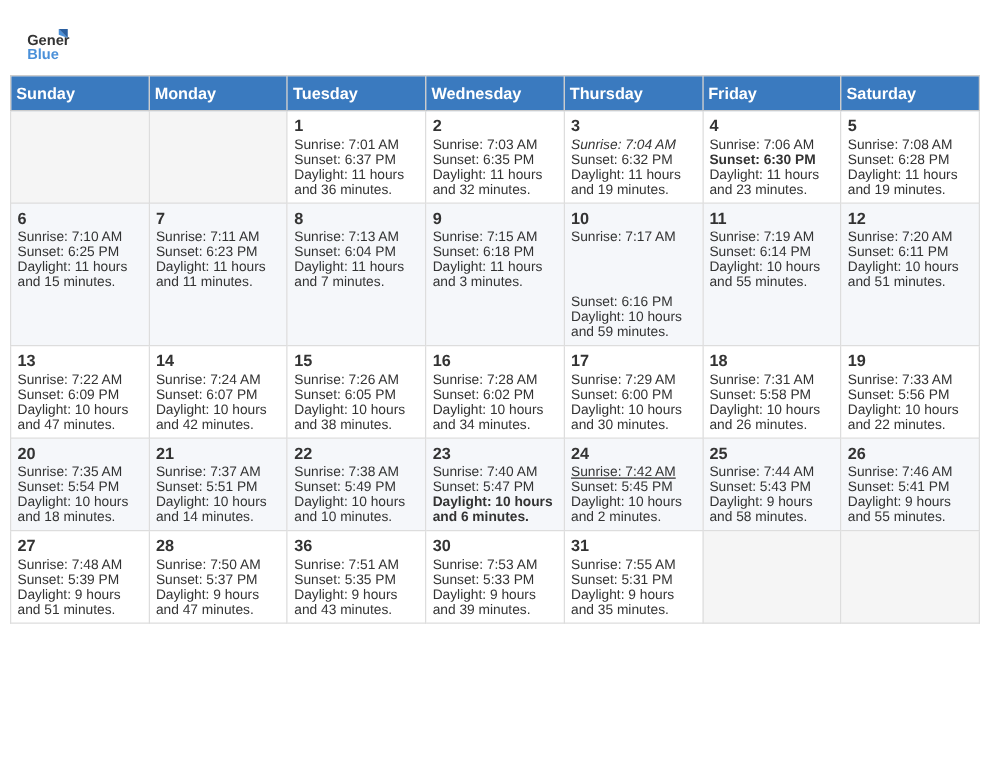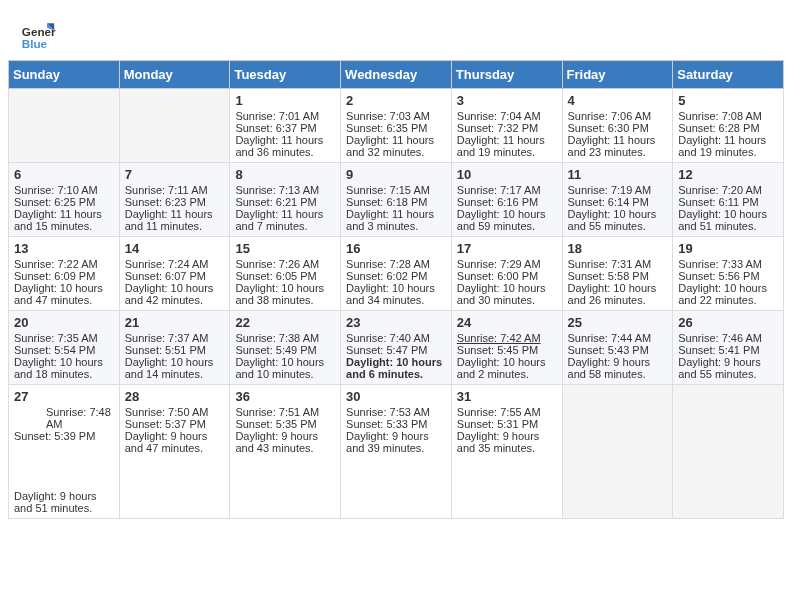--- a/index.html
+++ b/index.html
@@ -120,28 +120,28 @@
             <span style="display: block;">Daylight: 11 hours and 36 minutes.</span>
           </td>
           <td>
             <span class="day-num">2</span>
             <span style="display: block;">Sunrise: 7:03 AM</span>
             <span style="display: block;">Sunset: 6:35 PM</span>
             <span style="display: block;">Daylight: 11 hours and 32 minutes.</span>
           </td>
           <td>
             <span class="day-num">3</span>
-            <span style="display: block;">Sunrise: 7:04 AM</span>
-            <span style="display: block;">Sunset: 7:32 PM</span>
+            <span style="display: block; font-style: italic;">Sunrise: 7:04 AM</span>
+            <span style="display: block;">Sunset: 6:32 PM</span>
             <span style="display: block;">Daylight: 11 hours and 19 minutes.</span>
           </td>
           <td>
             <span class="day-num">4</span>
             <span style="display: block;">Sunrise: 7:06 AM</span>
-            <span style="display: block;">Sunset: 6:30 PM</span>
+            <span style="display: block; font-weight: bold;">Sunset: 6:30 PM</span>
             <span style="display: block;">Daylight: 11 hours and 23 minutes.</span>
           </td>
           <td>
             <span class="day-num">5</span>
             <span style="display: block;">Sunrise: 7:08 AM</span>
             <span style="display: block;">Sunset: 6:28 PM</span>
             <span style="display: block;">Daylight: 11 hours and 19 minutes.</span>
           </td>
         </tr>
         <tr>
@@ -153,33 +153,33 @@
           </td>
           <td>
             <span class="day-num">7</span>
             <span style="display: block;">Sunrise: 7:11 AM</span>
             <span style="display: block;">Sunset: 6:23 PM</span>
             <span style="display: block;">Daylight: 11 hours and 11 minutes.</span>
           </td>
           <td>
             <span class="day-num">8</span>
             <span style="display: block;">Sunrise: 7:13 AM</span>
-            <span style="display: block;">Sunset: 6:21 PM</span>
+            <span style="display: block;">Sunset: 6:04 PM</span>
             <span style="display: block;">Daylight: 11 hours and 7 minutes.</span>
           </td>
           <td>
             <span class="day-num">9</span>
             <span style="display: block;">Sunrise: 7:15 AM</span>
             <span style="display: block;">Sunset: 6:18 PM</span>
             <span style="display: block;">Daylight: 11 hours and 3 minutes.</span>
           </td>
           <td>
             <span class="day-num">10</span>
             <span style="display: block;">Sunrise: 7:17 AM</span>
-            <span style="display: block;">Sunset: 6:16 PM</span>
+            <span style="display: block; margin-top: 40px;">Sunset: 6:16 PM</span>
             <span style="display: block;">Daylight: 10 hours and 59 minutes.</span>
           </td>
           <td>
             <span class="day-num">11</span>
             <span style="display: block;">Sunrise: 7:19 AM</span>
             <span style="display: block;">Sunset: 6:14 PM</span>
             <span style="display: block;">Daylight: 10 hours and 55 minutes.</span>
           </td>
           <td>
             <span class="day-num">12</span>
@@ -272,23 +272,23 @@
           <td>
             <span class="day-num">26</span>
             <span style="display: block;">Sunrise: 7:46 AM</span>
             <span style="display: block;">Sunset: 5:41 PM</span>
             <span style="display: block;">Daylight: 9 hours and 55 minutes.</span>
           </td>
         </tr>
         <tr>
           <td>
             <span class="day-num">27</span>
-            <span style="display: block; margin-left: 32px;">Sunrise: 7:48 AM</span>
+            <span style="display: block;">Sunrise: 7:48 AM</span>
             <span style="display: block;">Sunset: 5:39 PM</span>
-            <span style="display: block; margin-top: 48px;">Daylight: 9 hours and 51 minutes.</span>
+            <span style="display: block;">Daylight: 9 hours and 51 minutes.</span>
           </td>
           <td>
             <span class="day-num">28</span>
             <span style="display: block;">Sunrise: 7:50 AM</span>
             <span style="display: block;">Sunset: 5:37 PM</span>
             <span style="display: block;">Daylight: 9 hours and 47 minutes.</span>
           </td>
           <td>
             <span class="day-num">36</span>
             <span style="display: block;">Sunrise: 7:51 AM</span>

